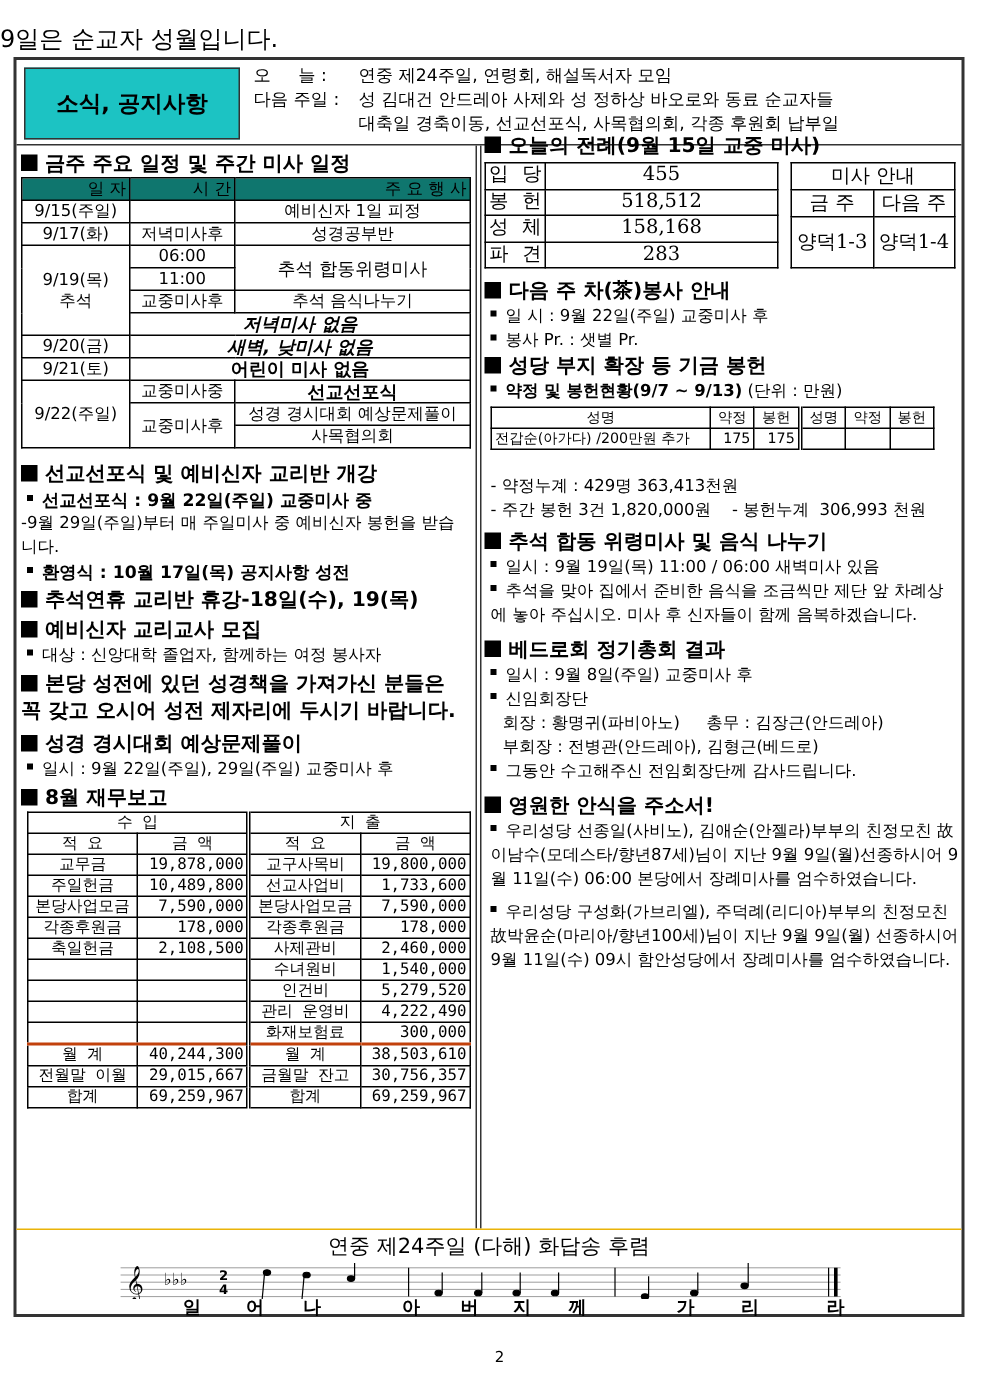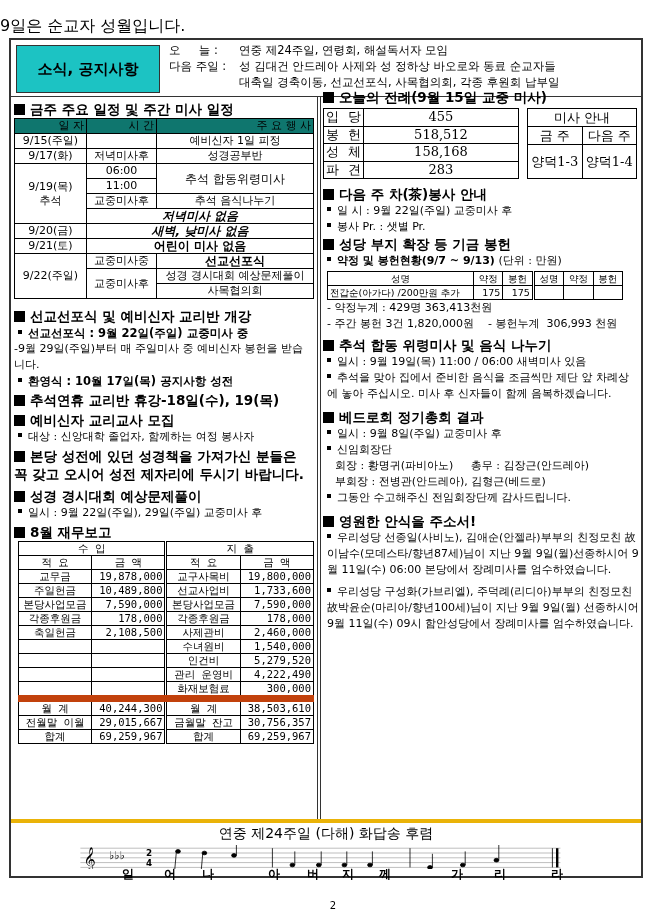--- a/index.html
+++ b/index.html
@@ -32,28 +32,28 @@
 
   table { border-collapse: collapse; }
   td, th { border: 1px solid #000; font-size: 11px; font-weight: normal; text-align: center; line-height: 14px; padding: 0 2px; white-space: nowrap; }
   .sched th { background: #0f766e; text-align: right; }
   .sched .b { font-weight: bold; font-style: italic; font-size: 12px; }
   .sched .bn { font-weight: bold; font-size: 12px; }
 
   .fin td { text-align: center; font-family: "DejaVu Sans Mono", monospace; font-size: 10.5px; line-height: 13px; }
   .fin td.num { text-align: right; }
   .fin td.sep { border-right: 3px double #000; }
-  .fin tr.total td { border-top: 7px solid #c2410c; }
+  .fin tr.total td { border-top: 2px solid #c2410c; }
 
   .liturgy td { font-size: 13px; line-height: 16px; font-family: "DejaVu Serif", serif; }
   .liturgy td.lab { text-align: justify; text-align-last: justify; width: 40px; }
   .mass td { font-size: 13px; line-height: 17px; font-family: "DejaVu Serif", serif; }
   .pledge td { font-size: 9.5px; line-height: 13px; }
 
-  .psalm { position: absolute; left: 0; top: 779px; width: 630px; height: 57px; border-top: 4px solid #eab308; }
+  .psalm { position: absolute; left: 0; top: 779px; width: 630px; height: 57px; border-top: 1px solid #eab308; }
   .psalm-title { position: absolute; left: 0; top: 2px; width: 630px; text-align: center; font-size: 14px; }
   .staff { position: absolute; left: 8px; top: 22px; width: 614px; height: 24px; }
   .lyrics { position: absolute; top: 43px; font-size: 12px; font-weight: bold; }
 
   .pageno { position: absolute; left: 0; top: 900px; width: 666px; text-align: center; font-size: 10px; }
 </style>
 </head>
 <body>
 
 <div class="top-title">9일은 순교자 성월입니다.</div>
@@ -277,21 +277,21 @@
       </tbody>
         </table>
     </div>
 
     <div class="sec-title" style="margin-top:6px"><span class="sq"></span><span>다음 주 차(茶)봉사 안내</span></div>
     <div class="bul"><span class="dot"></span><span>일 시 : 9월 22일(주일) 교중미사 후</span></div>
     <div class="bul"><span class="dot"></span><span>봉사 Pr. : 샛별 Pr.</span></div>
 
     <div class="sec-title"><span class="sq"></span><span>성당 부지 확장 등 기금 봉헌</span></div>
     <div class="bul"><span class="dot"></span><b>약정 및 봉헌현황(9/7 ~ 9/13)</b> <span>(단위 : 만원)</span></div>
-    <table class="pledge" style="width:296px; margin:2px 0 0 4px">
+    <table class="pledge" style="width:296px; margin:2px 0 16px 4px">
       <tbody>
           <tr>
         <td style="width:146px">성명</td>
         <td>약정</td>
         <td>봉헌</td>
         <td style="border-left:3px double #000">성명</td>
         <td>약정</td>
         <td>봉헌</td>
       </tr>
       <tr>

